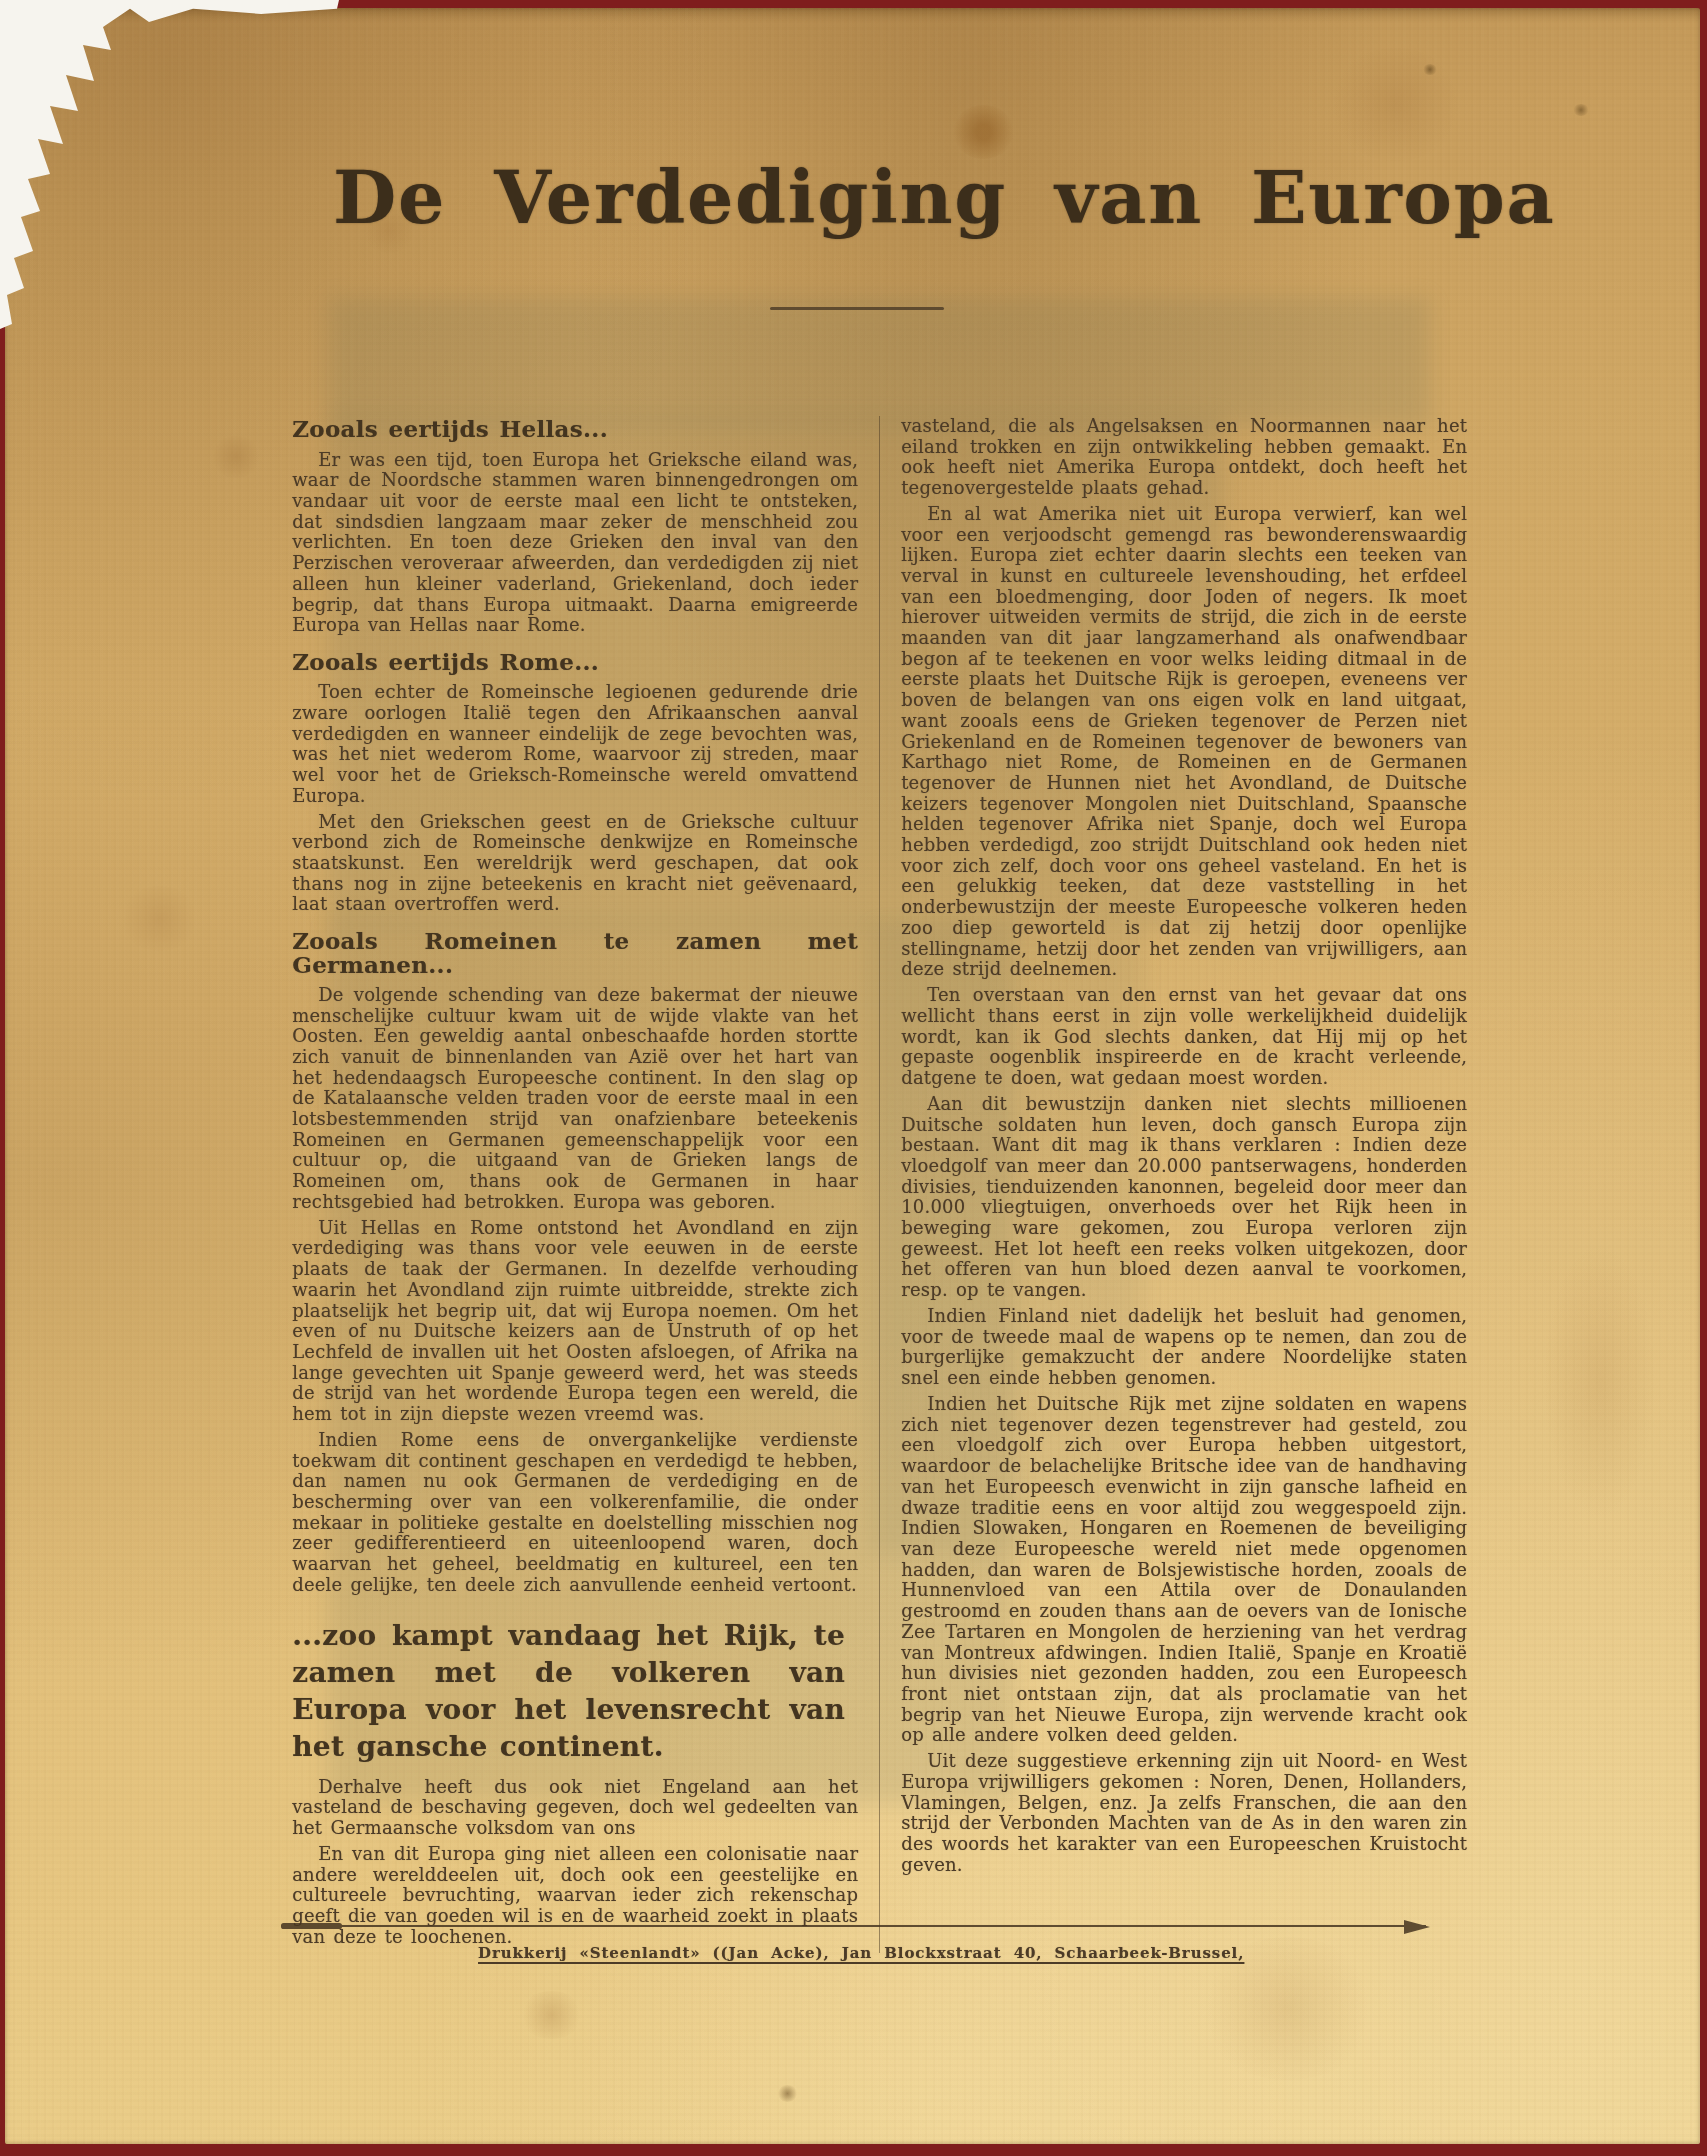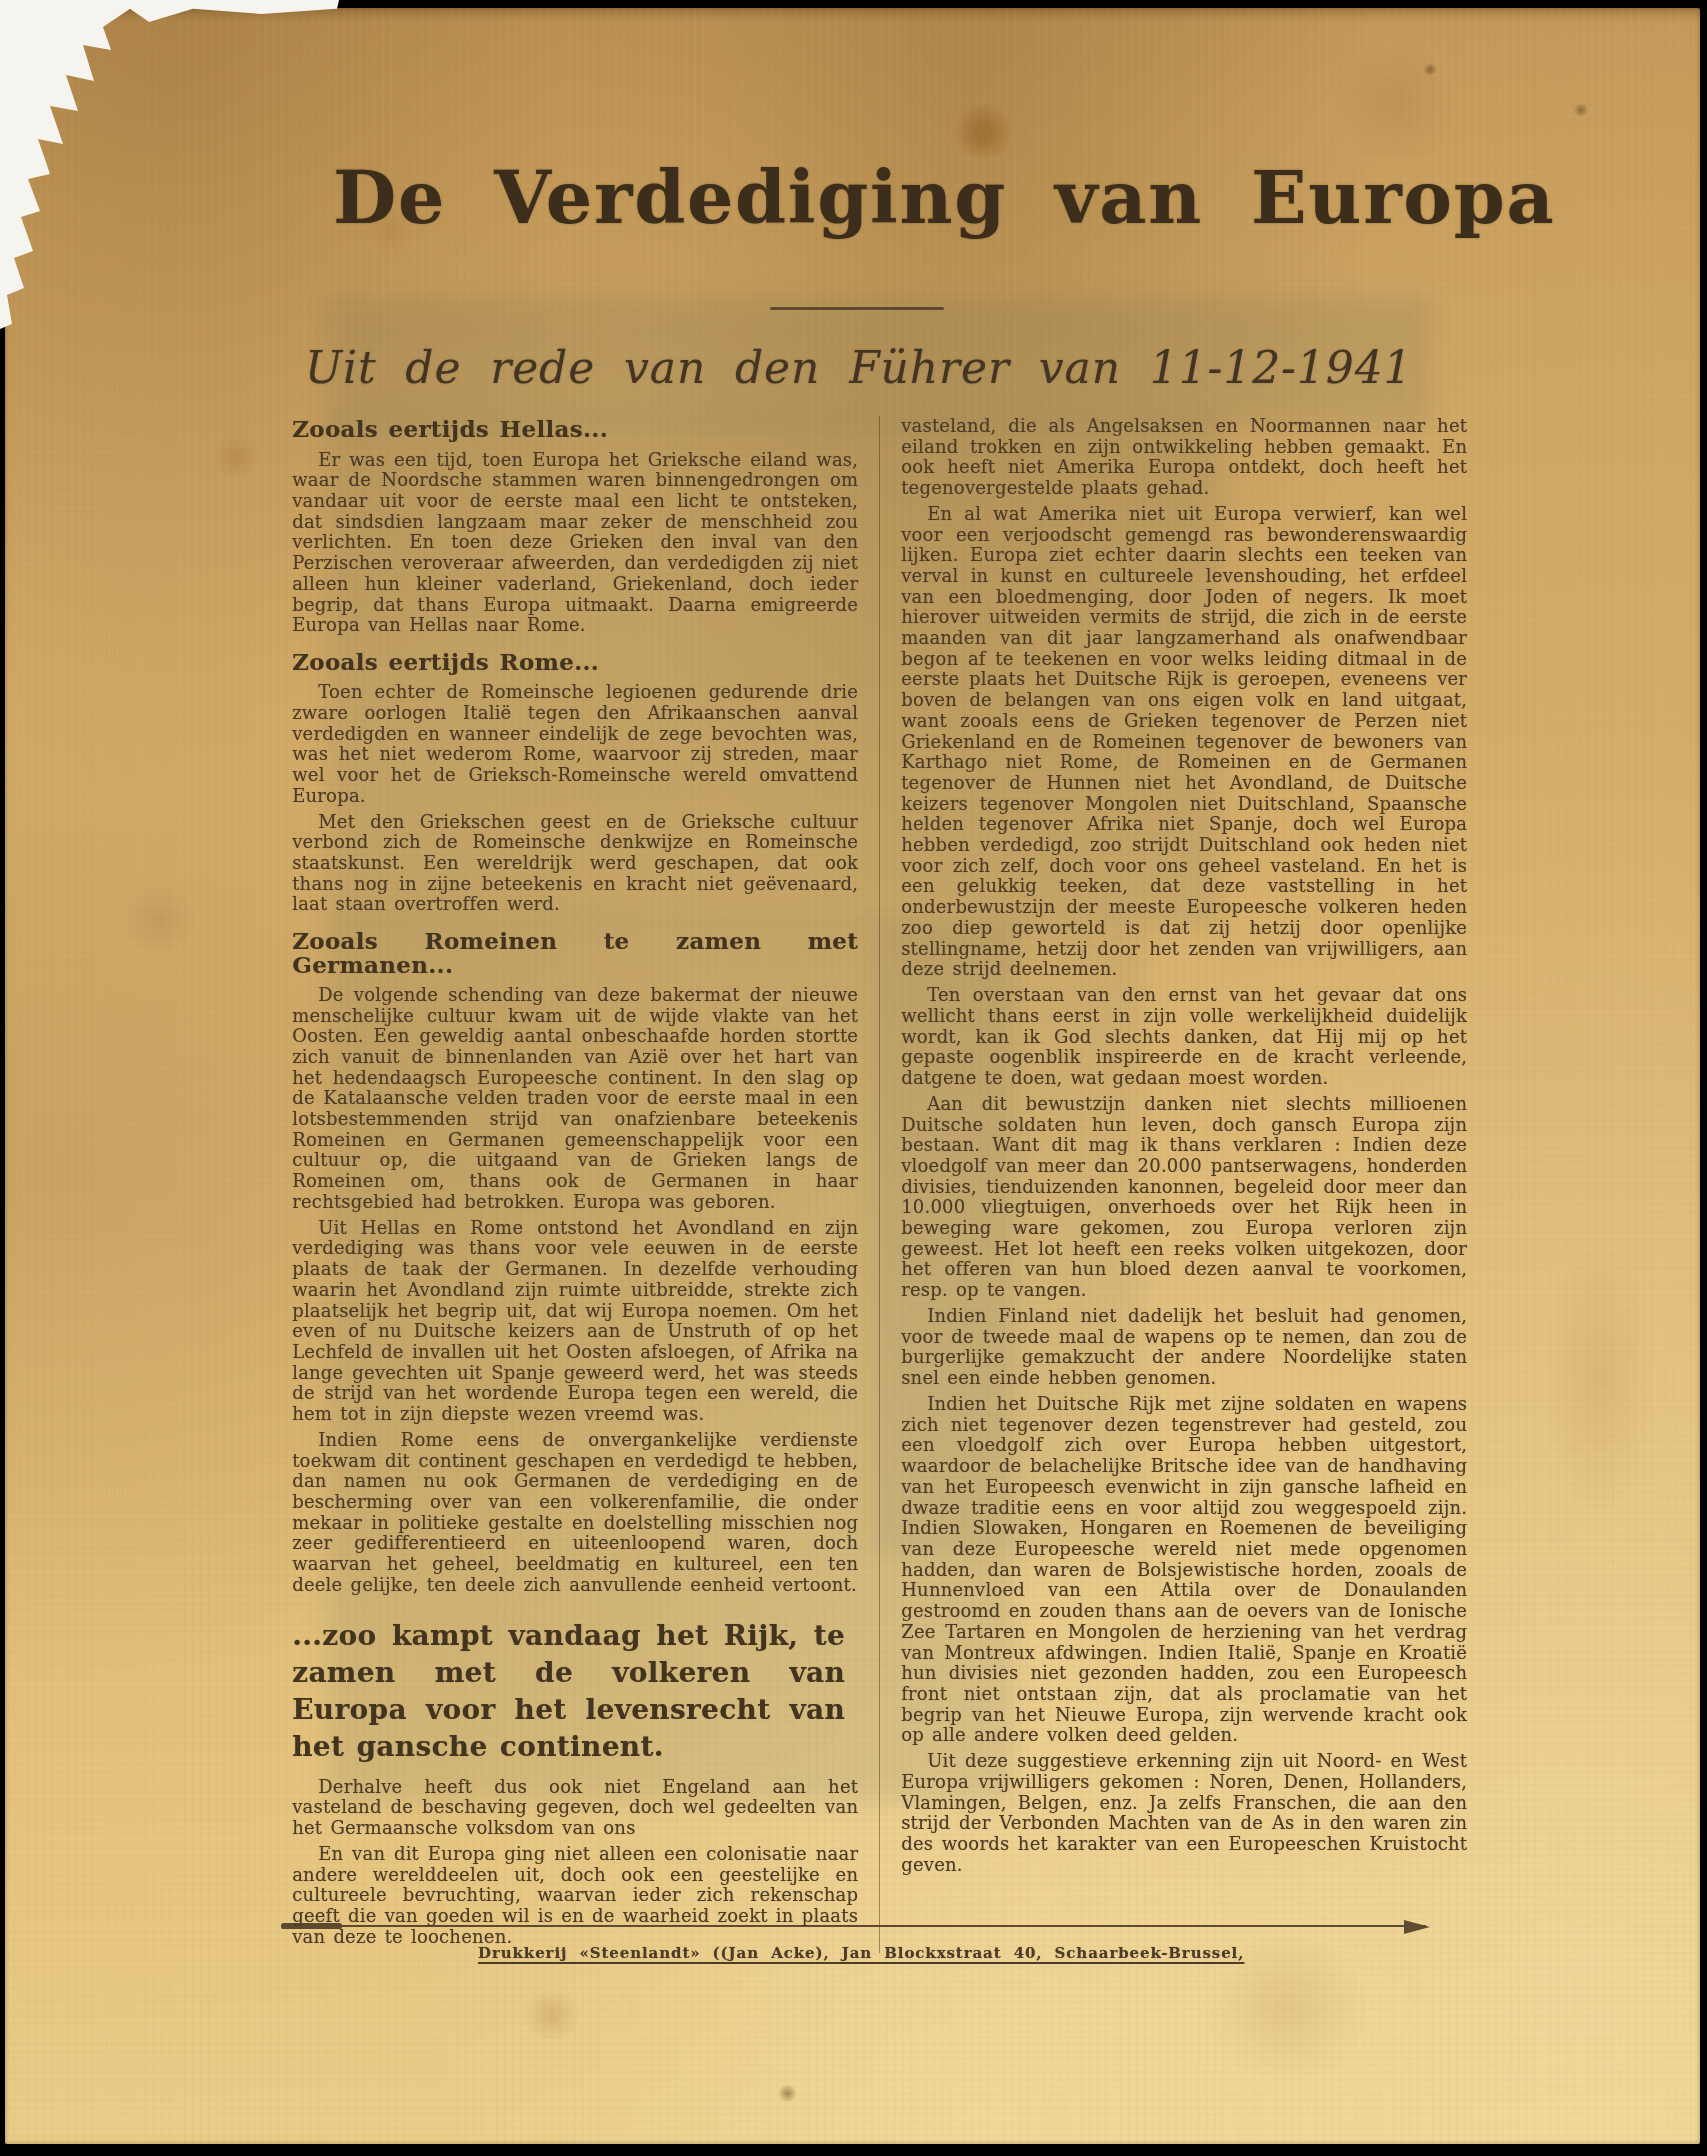--- a/index.html
+++ b/index.html
@@ -1,17 +1,17 @@
 <!DOCTYPE html>
 <html style="font-size:14px"><head>
 <meta charset="utf-8">
 <style>
   html,body{margin:0;padding:0;background:#e9e7e1;}
   .scan{
-    position:relative;width:1708px;height:2156px;background:#000000;overflow:hidden;
+    position:relative;width:1708px;height:2156px;background:#7f1d1d;overflow:hidden;
     font-family:"DejaVu Serif","Liberation Serif",serif;
   }
   .paper{
     position:absolute;left:5.2px;top:7.8px;width:1695px;height:2136px;border-radius:2.6px;
     background:
       radial-gradient(ellipse at 57% 4%, rgba(96,60,20,.20), transparent 30%),
       radial-gradient(ellipse at 3% 55%, rgba(118,78,32,.16), transparent 30%),
       radial-gradient(ellipse at 10% 3%, rgba(110,70,25,.22), transparent 25%),
       radial-gradient(ellipse at 92% 92%, rgba(255,240,195,.30), transparent 45%),
       radial-gradient(ellipse at 55% 99%, rgba(255,236,185,.22), transparent 40%),
@@ -98,21 +98,20 @@
     <div class="stain s5"></div>
     <div class="stain s6"></div>
     <div class="stain s7"></div>
     <div class="stain s8"></div>
     <div class="stain s9"></div>
     <div class="stain s10"></div>
     <div class="stain s11"></div>
 
     <h1 class="page-title">De Verdediging van Europa</h1>
     <div class="title-rule"></div>
-    <h2 class="page-subtitle">Uit de rede van den Führer van 11-12-1941</h2>
 
     <div class="columns">
       <div class="col col-left" id="col-left">
           <h3 class="sec-heading">Zooals eertijds Hellas...</h3>
           <p>Er was een tijd, toen Europa het Grieksche eiland was, waar de Noordsche stammen waren binnengedrongen om vandaar uit voor de eerste maal een licht te ontsteken, dat sindsdien langzaam maar zeker de menschheid zou verlichten. En toen deze Grieken den inval van den Perzischen veroveraar afweerden, dan verdedigden zij niet alleen hun kleiner vaderland, Griekenland, doch ieder begrip, dat thans Europa uitmaakt. Daarna emigreerde Europa van Hellas naar Rome.</p>
           <h3 class="sec-heading">Zooals eertijds Rome...</h3>
           <p>Toen echter de Romeinsche legioenen gedurende drie zware oorlogen Italië tegen den Afrikaanschen aanval verdedigden en wanneer eindelijk de zege bevochten was, was het niet wederom Rome, waarvoor zij streden, maar wel voor het de Grieksch-Romeinsche wereld omvattend Europa.</p>
           <p>Met den Griekschen geest en de Grieksche cultuur verbond zich de Romeinsche denkwijze en Romeinsche staatskunst. Een wereldrijk werd geschapen, dat ook thans nog in zijne beteekenis en kracht niet geëvenaard, laat staan overtroffen werd.</p>
           <h3 class="sec-heading">Zooals Romeinen te zamen met Germanen...</h3>
           <p>De volgende schending van deze bakermat der nieuwe menschelijke cultuur kwam uit de wijde vlakte van het Oosten. Een geweldig aantal onbeschaafde horden stortte zich vanuit de binnenlanden van Azië over het hart van het hedendaagsch Europeesche continent. In den slag op de Katalaansche velden traden voor de eerste maal in een lotsbestemmenden strijd van onafzienbare beteekenis Romeinen en Germanen gemeenschappelijk voor een cultuur op, die uitgaand van de Grieken langs de Romeinen om, thans ook de Germanen in haar rechtsgebied had betrokken. Europa was geboren.</p>

